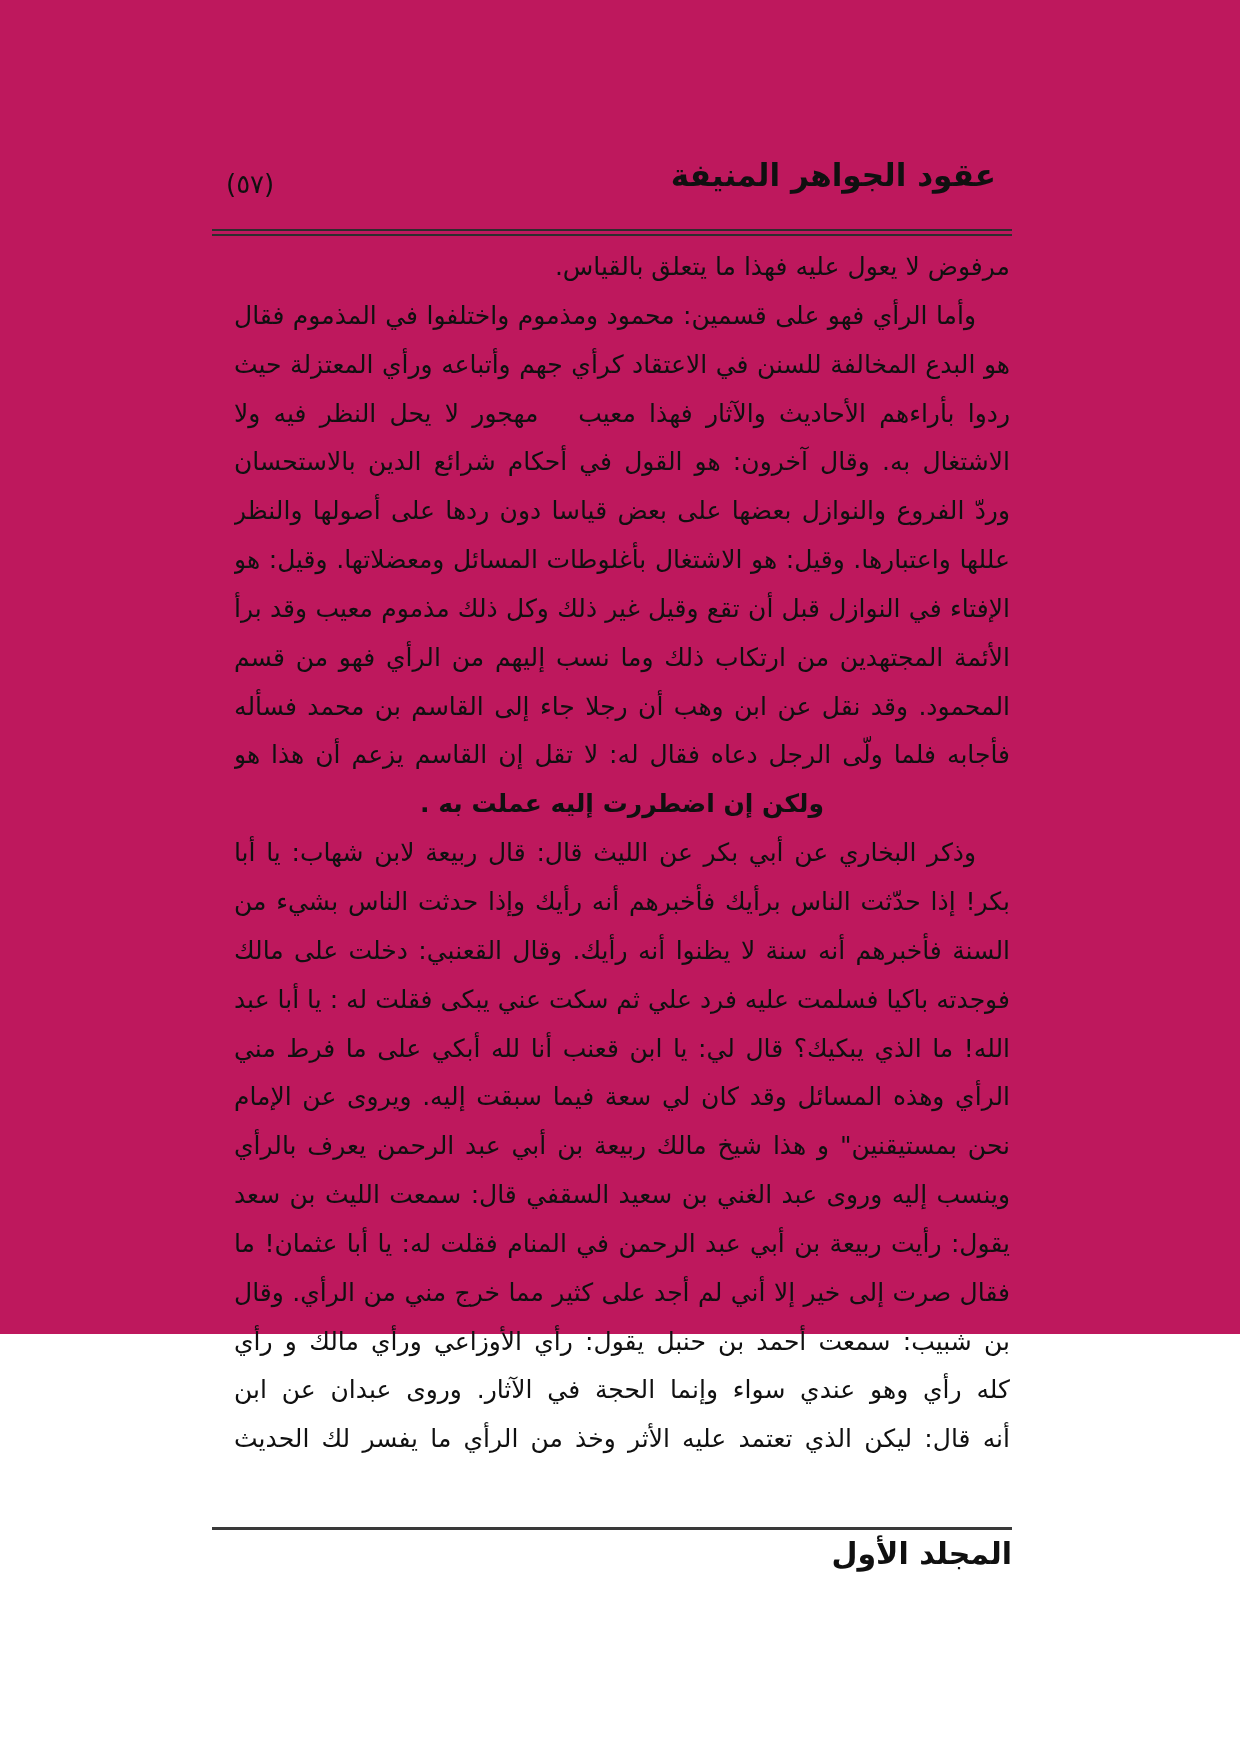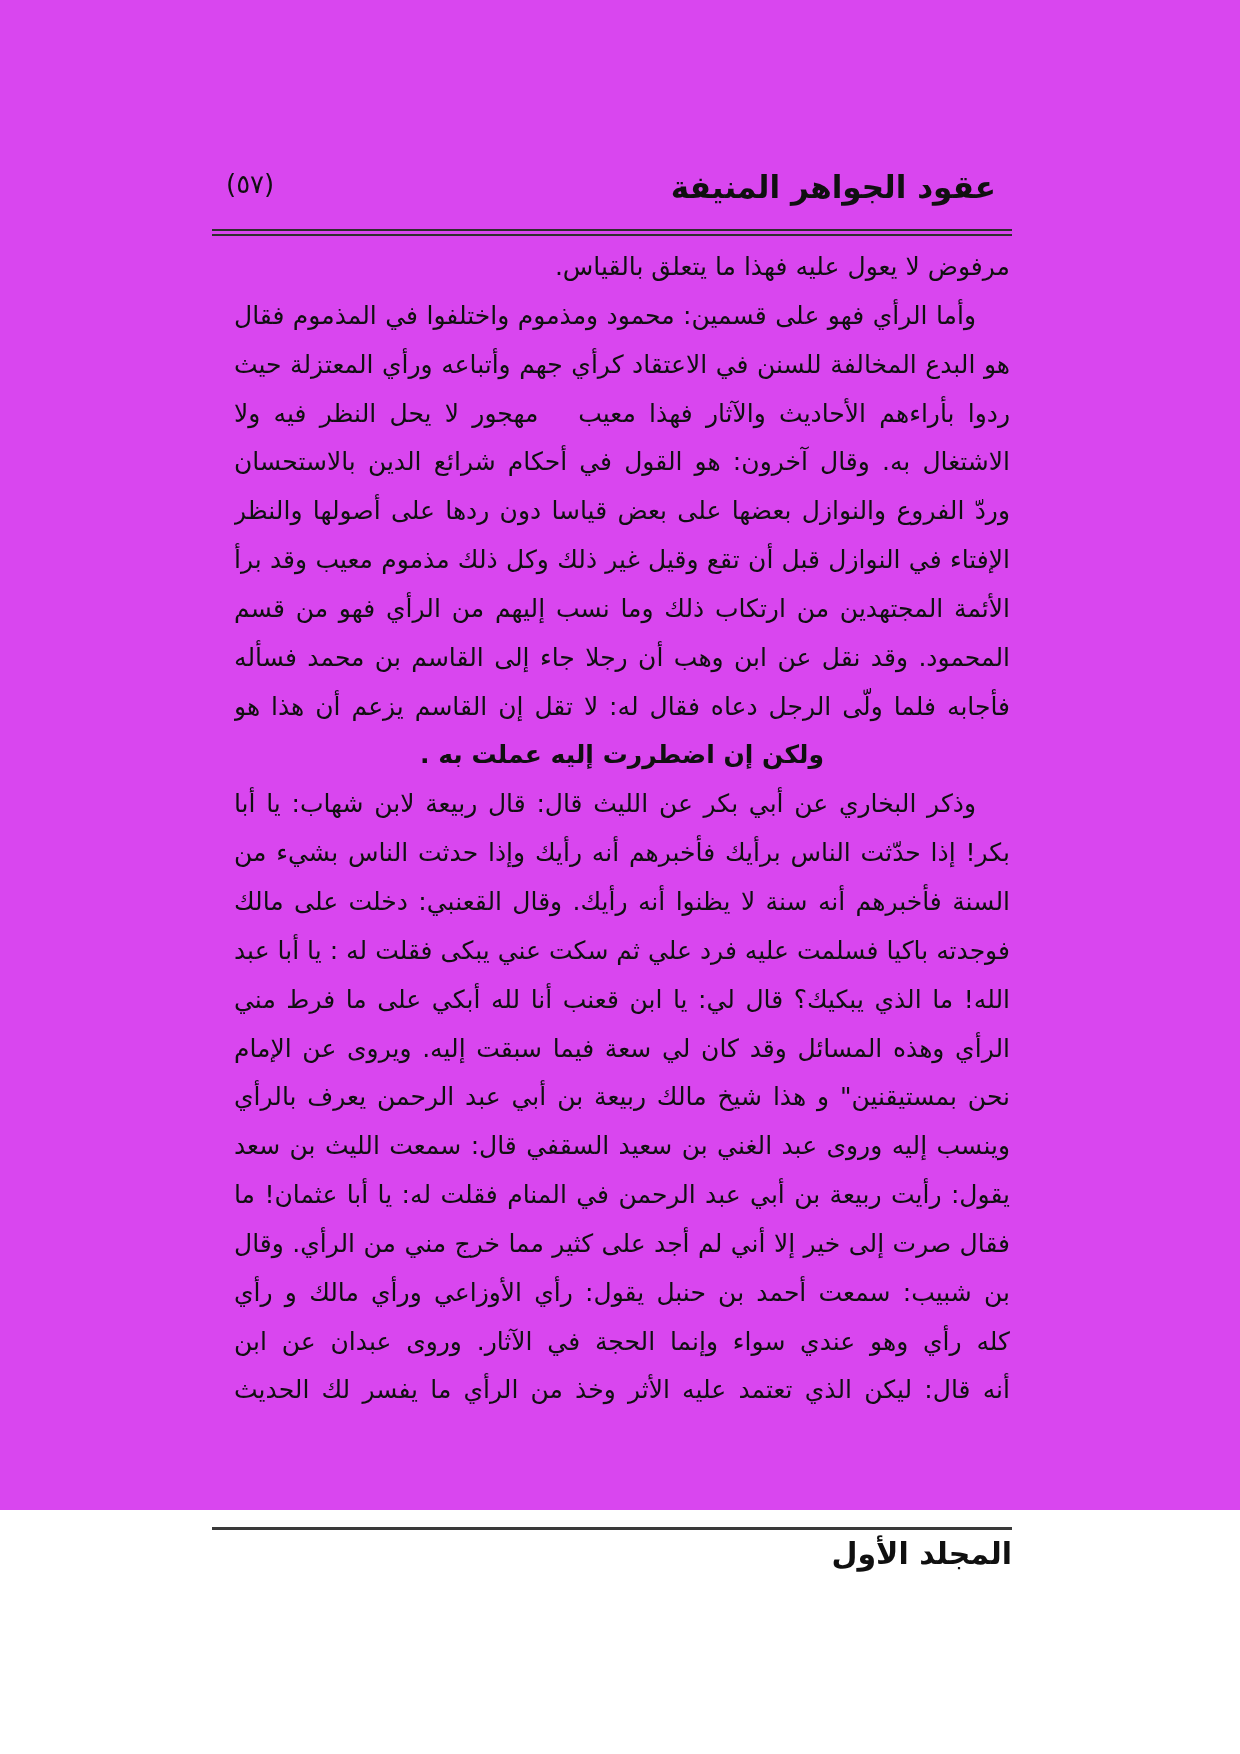--- a/index.html
+++ b/index.html
@@ -9,22 +9,22 @@
   }
   body {
     width: 1240px;
     height: 1754px;
     overflow: hidden;
     font-family: "DejaVu Sans", sans-serif;
   }
   .page {
     position: relative;
     width: 1240px;
-    height: 1510px;
-    background: #d946ef;
+    height: 1334px;
+    background: #be185d;
     color: #101010;
   }
   
   .header-row {
     position: absolute;
     top: 150px;
     left: 212px;
     right: 228px;
     height: 55px;
   }
@@ -32,21 +32,21 @@
     position: absolute;
     left: 14px;
     bottom: 6px;
     font-size: 26px;
     letter-spacing: 1px;
     direction: rtl;
   }
   .book-title {
     position: absolute;
     right: 16px;
-    bottom: 0;
+    bottom: 12px;
     font-size: 31px;
     font-weight: bold;
     direction: rtl;
   }
   .rule-double {
     position: absolute;
     top: 229px;
     left: 212px;
     right: 228px;
     height: 3px;
@@ -113,20 +113,21 @@
 
   <div class="rule-double"></div>
 
   <div class="body-text">
       <div class="line right">مرفوض لا يعول عليه فهذا ما يتعلق بالقياس.</div>
       <div class="line indent">وأما الرأي فهو على قسمين: محمود ومذموم واختلفوا في المذموم فقال قوم:</div>
       <div class="line">هو البدع المخالفة للسنن في الاعتقاد كرأي جهم وأتباعه ورأي المعتزلة حيث</div>
       <div class="line">ردوا بأراءهم الأحاديث والآثار فهذا معيب &nbsp;&nbsp;مهجور لا يحل النظر فيه ولا</div>
       <div class="line">الاشتغال به. وقال آخرون: هو القول في أحكام شرائع الدين بالاستحسان والظنون</div>
       <div class="line">وردّ الفروع والنوازل بعضها على بعض قياسا دون ردها على أصولها والنظر في</div>
+      <div class="line">عللها واعتبارها. وقيل: هو الاشتغال بأغلوطات المسائل ومعضلاتها. وقيل: هو</div>
       <div class="line">الإفتاء في النوازل قبل أن تقع وقيل غير ذلك وكل ذلك مذموم معيب وقد برأ الله</div>
       <div class="line">الأئمة المجتهدين من ارتكاب ذلك وما نسب إليهم من الرأي فهو من قسم</div>
       <div class="line">المحمود. وقد نقل عن ابن وهب أن رجلا جاء إلى القاسم بن محمد فسأله عن شئ</div>
       <div class="line">فأجابه فلما ولّى الرجل دعاه فقال له: لا تقل إن القاسم يزعم أن هذا هو الحق</div>
       <div class="line center">ولكن إن اضطررت إليه عملت به .</div>
       <div class="line indent">وذكر البخاري عن أبي بكر عن الليث قال: قال ربيعة لابن شهاب: يا أبا</div>
       <div class="line">بكر! إذا حدّثت الناس برأيك فأخبرهم أنه رأيك وإذا حدثت الناس بشيء من</div>
       <div class="line">السنة فأخبرهم أنه سنة لا يظنوا أنه رأيك. وقال القعنبي: دخلت على مالك</div>
       <div class="line">فوجدته باكيا فسلمت عليه فرد علي ثم سكت عني يبكى فقلت له : يا أبا عبد</div>
       <div class="line">الله! ما الذي يبكيك؟ قال لي: يا ابن قعنب أنا لله أبكي على ما فرط مني من هذا</div>

